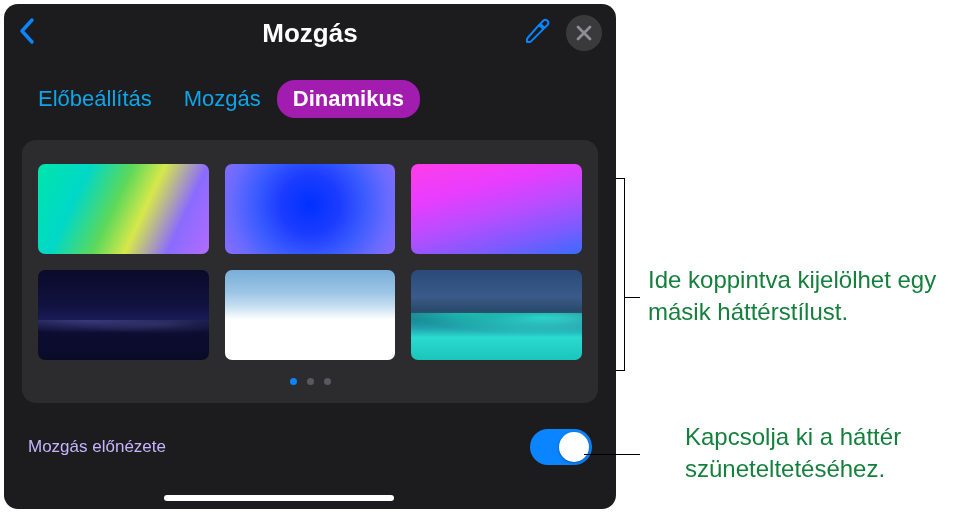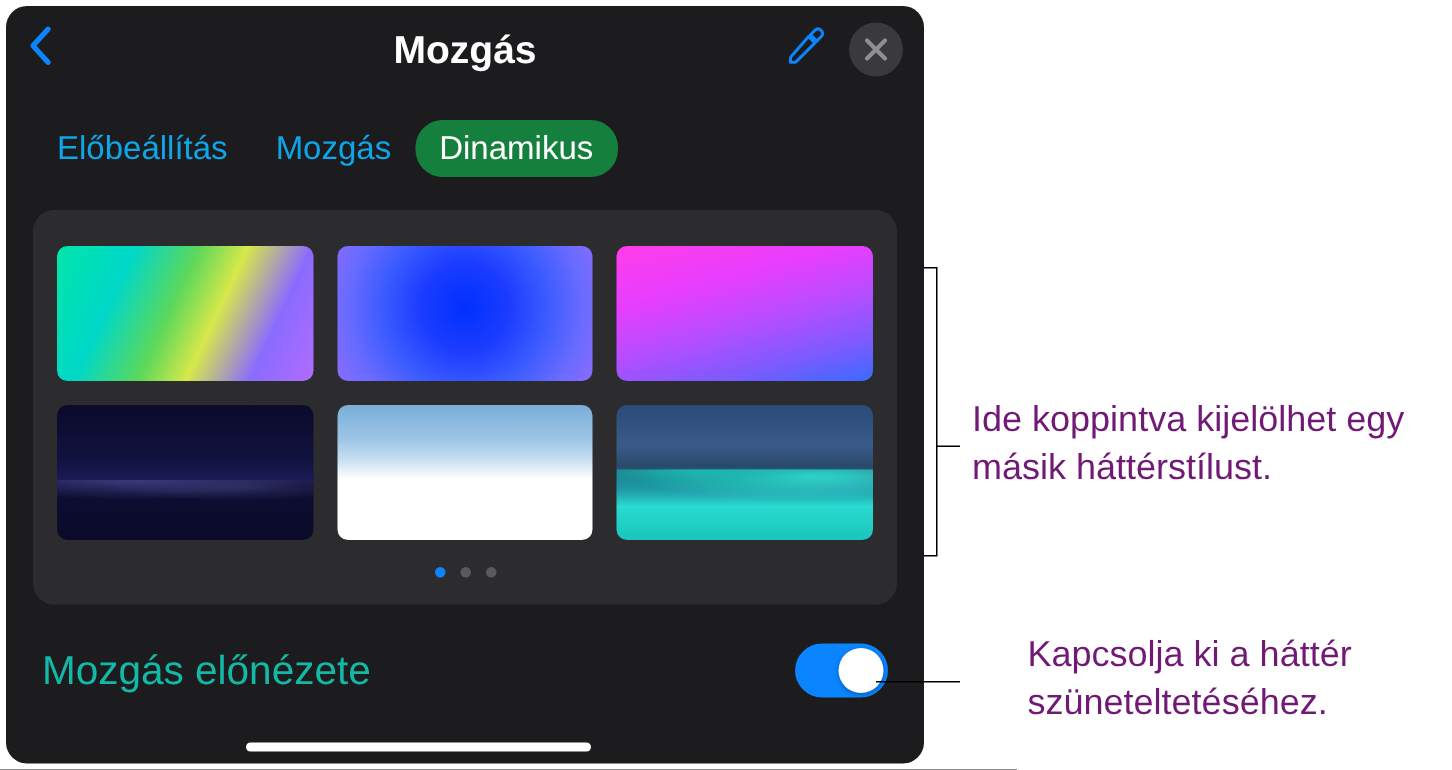--- a/index.html
+++ b/index.html
@@ -76,23 +76,23 @@
     }
     .tab {
       color: #0ea5e9;
       font-size: 22px;
       padding: 6px 16px;
       border-radius: 18px;
       cursor: pointer;
       white-space: nowrap;
     }
     .tab.active {
-      background: #15803d;
+      background: #a21caf;
       color: #ffffff;
-      font-weight: 400;
+      font-weight: 700;
     }
     .thumbs-container {
       margin: 22px 18px 0 18px;
       background: #2c2c2e;
       border-radius: 14px;
       padding: 24px 16px 18px 16px;
     }
     .thumbs-grid {
       display: grid;
       grid-template-columns: repeat(3, 1fr);
@@ -154,22 +154,22 @@
     .dot.active {
       background: #0a84ff;
     }
     .footer-row {
       display: flex;
       align-items: center;
       justify-content: space-between;
       padding: 26px 24px 0 24px;
     }
     .motion-label {
-      color: #14b8a6;
-      font-size: 27px;
+      color: #c4b5fd;
+      font-size: 17px;
     }
     .toggle {
       width: 62px;
       height: 36px;
       border-radius: 18px;
       background: #0a84ff;
       position: relative;
       cursor: pointer;
     }
     .toggle-knob {
@@ -186,21 +186,21 @@
       position: absolute;
       left: 160px;
       bottom: 8px;
       width: 230px;
       height: 6px;
       border-radius: 3px;
       background: #ffffff;
     }
     .callout {
       position: absolute;
-      color: #701a75;
+      color: #15803d;
       font-size: 24px;
       line-height: 1.35;
     }
     .callout-line-h {
       position: absolute;
       height: 1px;
       background: #000000;
     }
     .callout-bracket {
       position: absolute;

